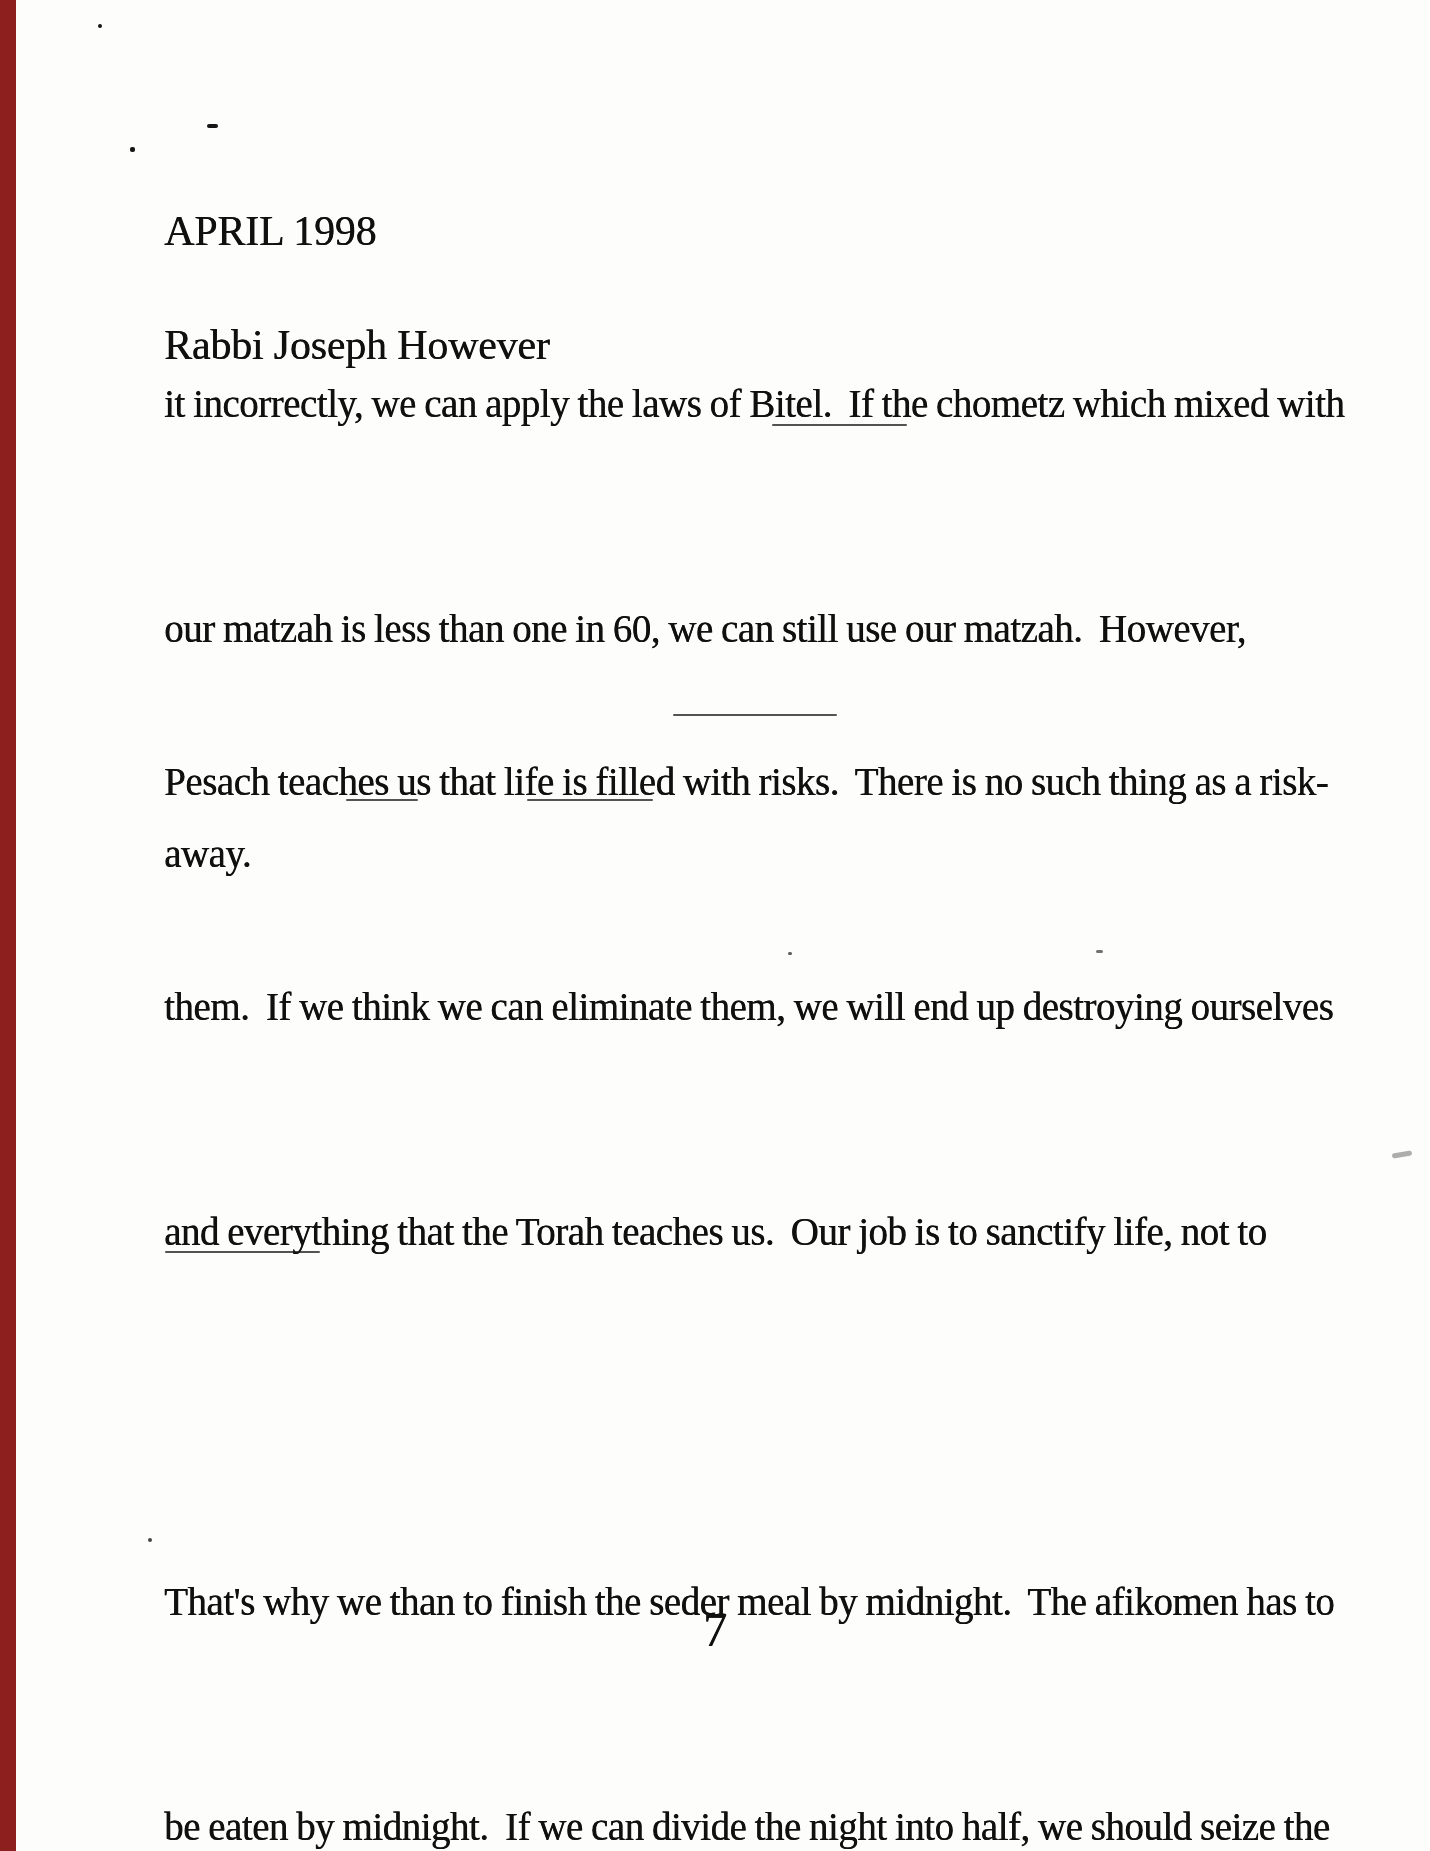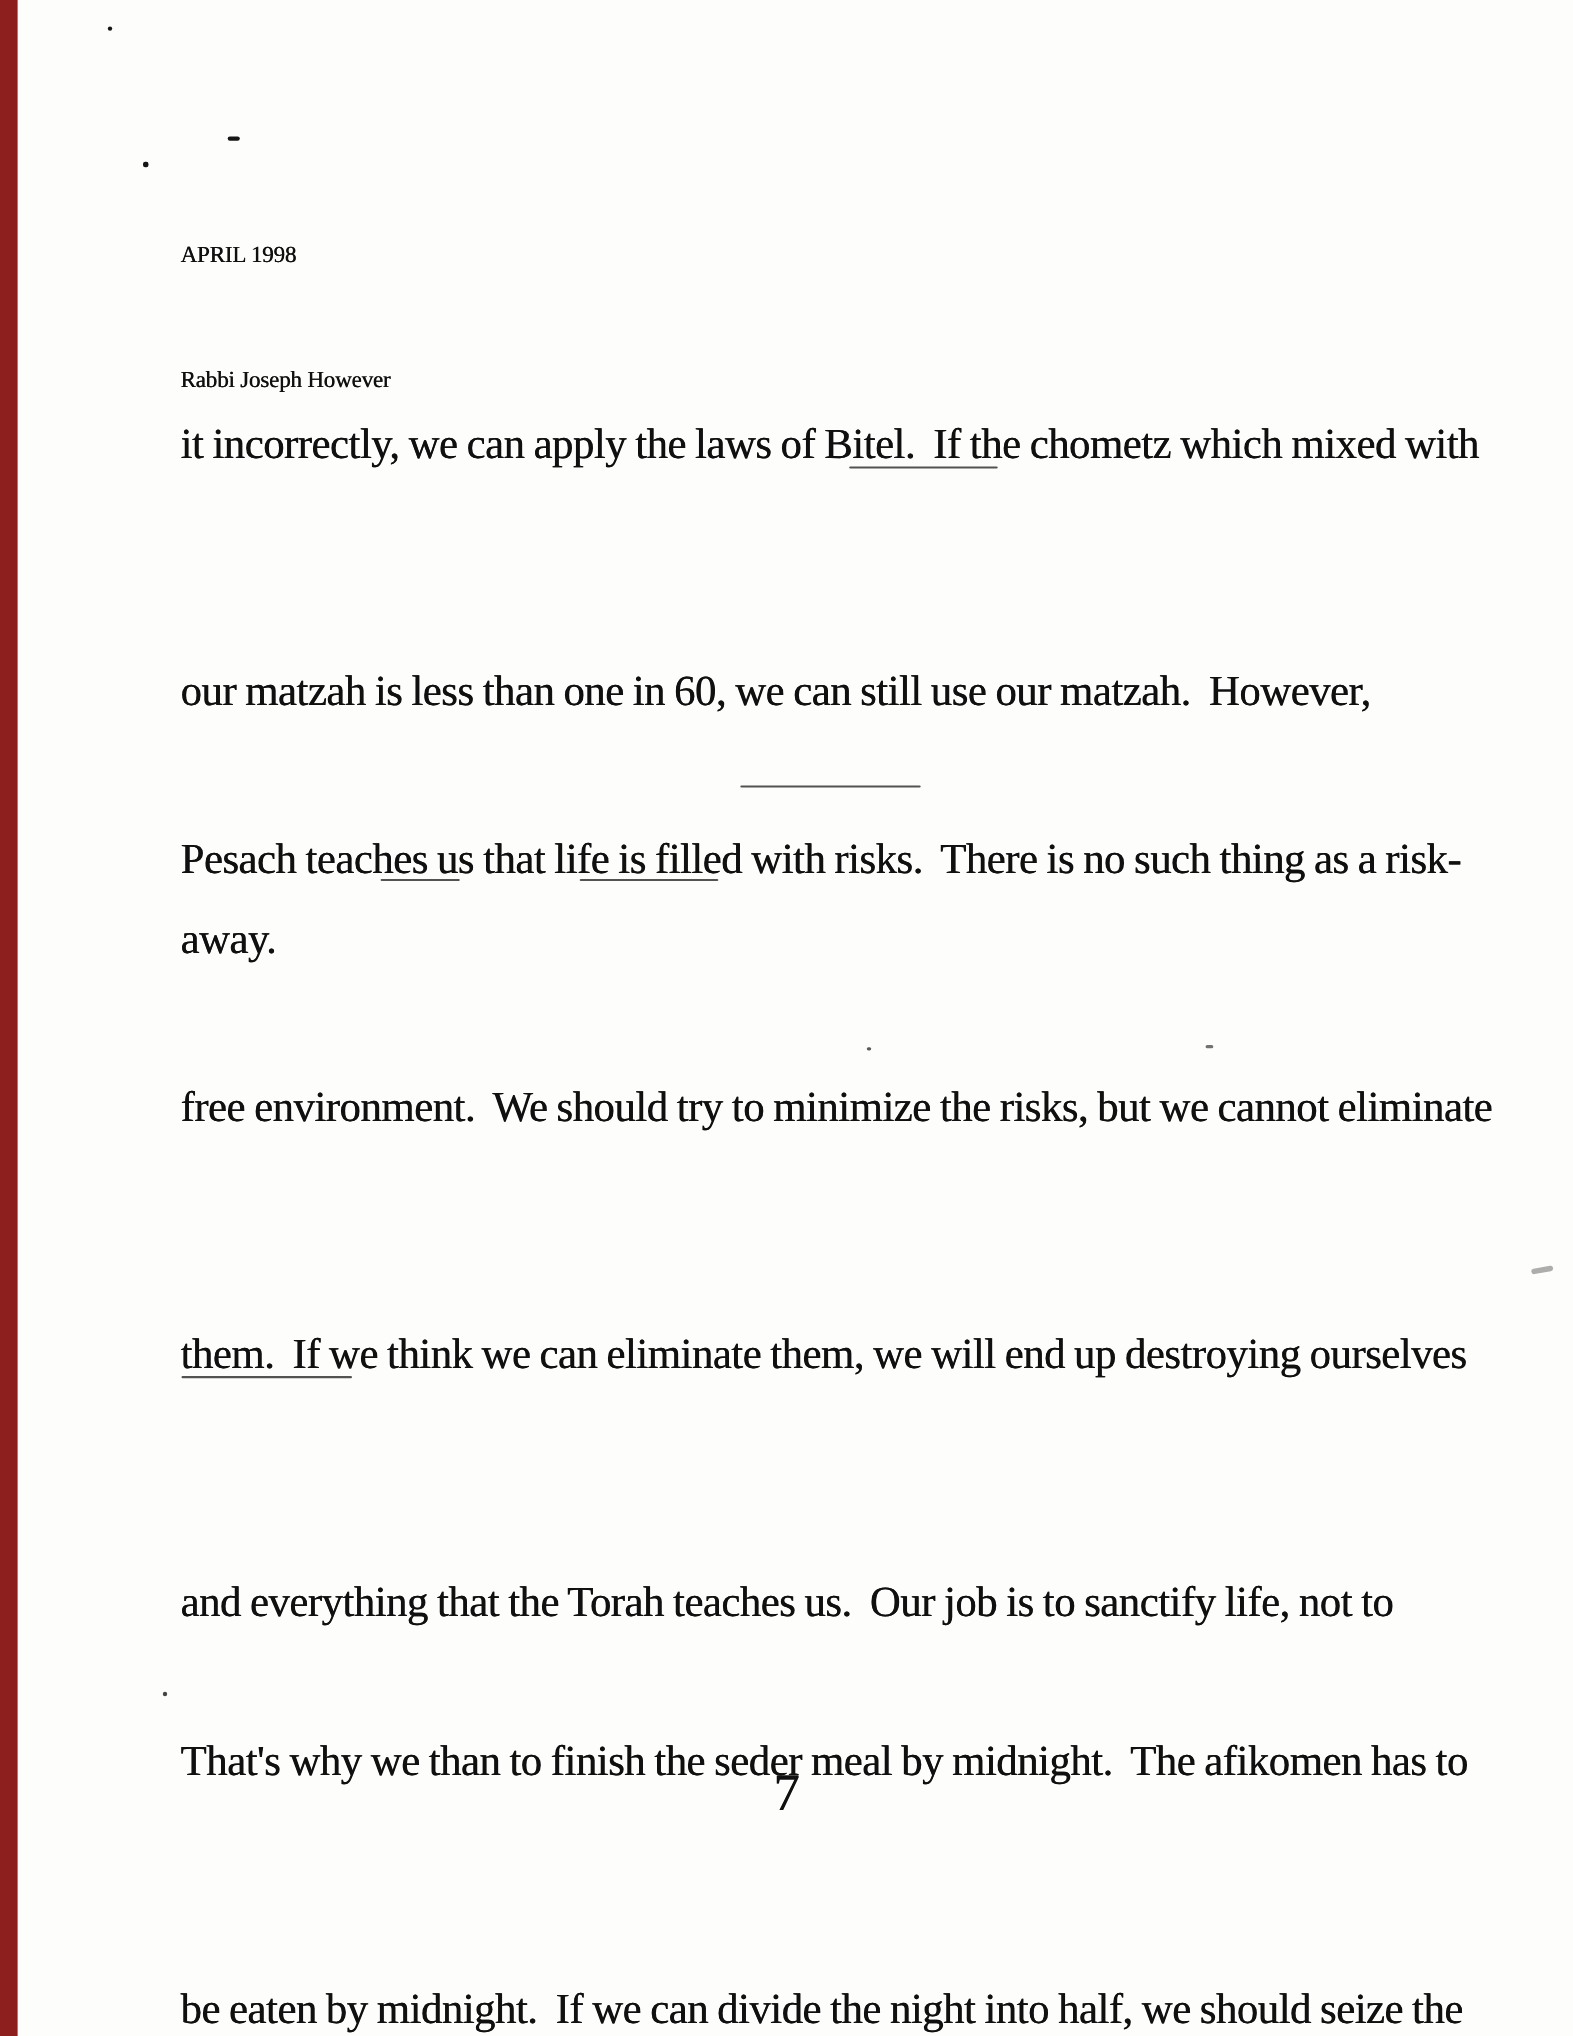--- a/index.html
+++ b/index.html
@@ -19,21 +19,21 @@
   .binding-stripe {
     position: absolute;
     left: 0; top: 0;
     width: 16px; height: 100%;
     background: #8e1f1f;
   }
 
   .header {
     position: absolute;
     left: 164px; top: 136px;
-    font-size: 21px;
+    font-size: 42px;
     line-height: 38px;
     letter-spacing: -0.2px;
     white-space: pre;
     text-shadow: 0.4px 0 0 #141414;
   }
 
   .para {
     position: absolute;
     left: 164px;
     font-size: 39px;
@@ -99,21 +99,20 @@
   </div>
 
   <div class="para p1">
     <div>it incorrectly, we can apply the laws of Bitel.  If the chometz which mixed with</div>
     <div>our matzah is less than one in 60, we can still use our matzah.  However,</div>
     <div>away.</div>
   </div>
 
   <div class="para p2">
     <div>Pesach teaches us that life is filled with risks.  There is no such thing as a risk-</div>
-    <div>free environment.  We should try to minimize the risks, but we cannot eliminate</div>
     <div>them.  If we think we can eliminate them, we will end up destroying ourselves</div>
     <div>and everything that the Torah teaches us.  Our job is to sanctify life, not to</div>
     
     
     
     
     
   </div>
 
   <div class="para p3">

